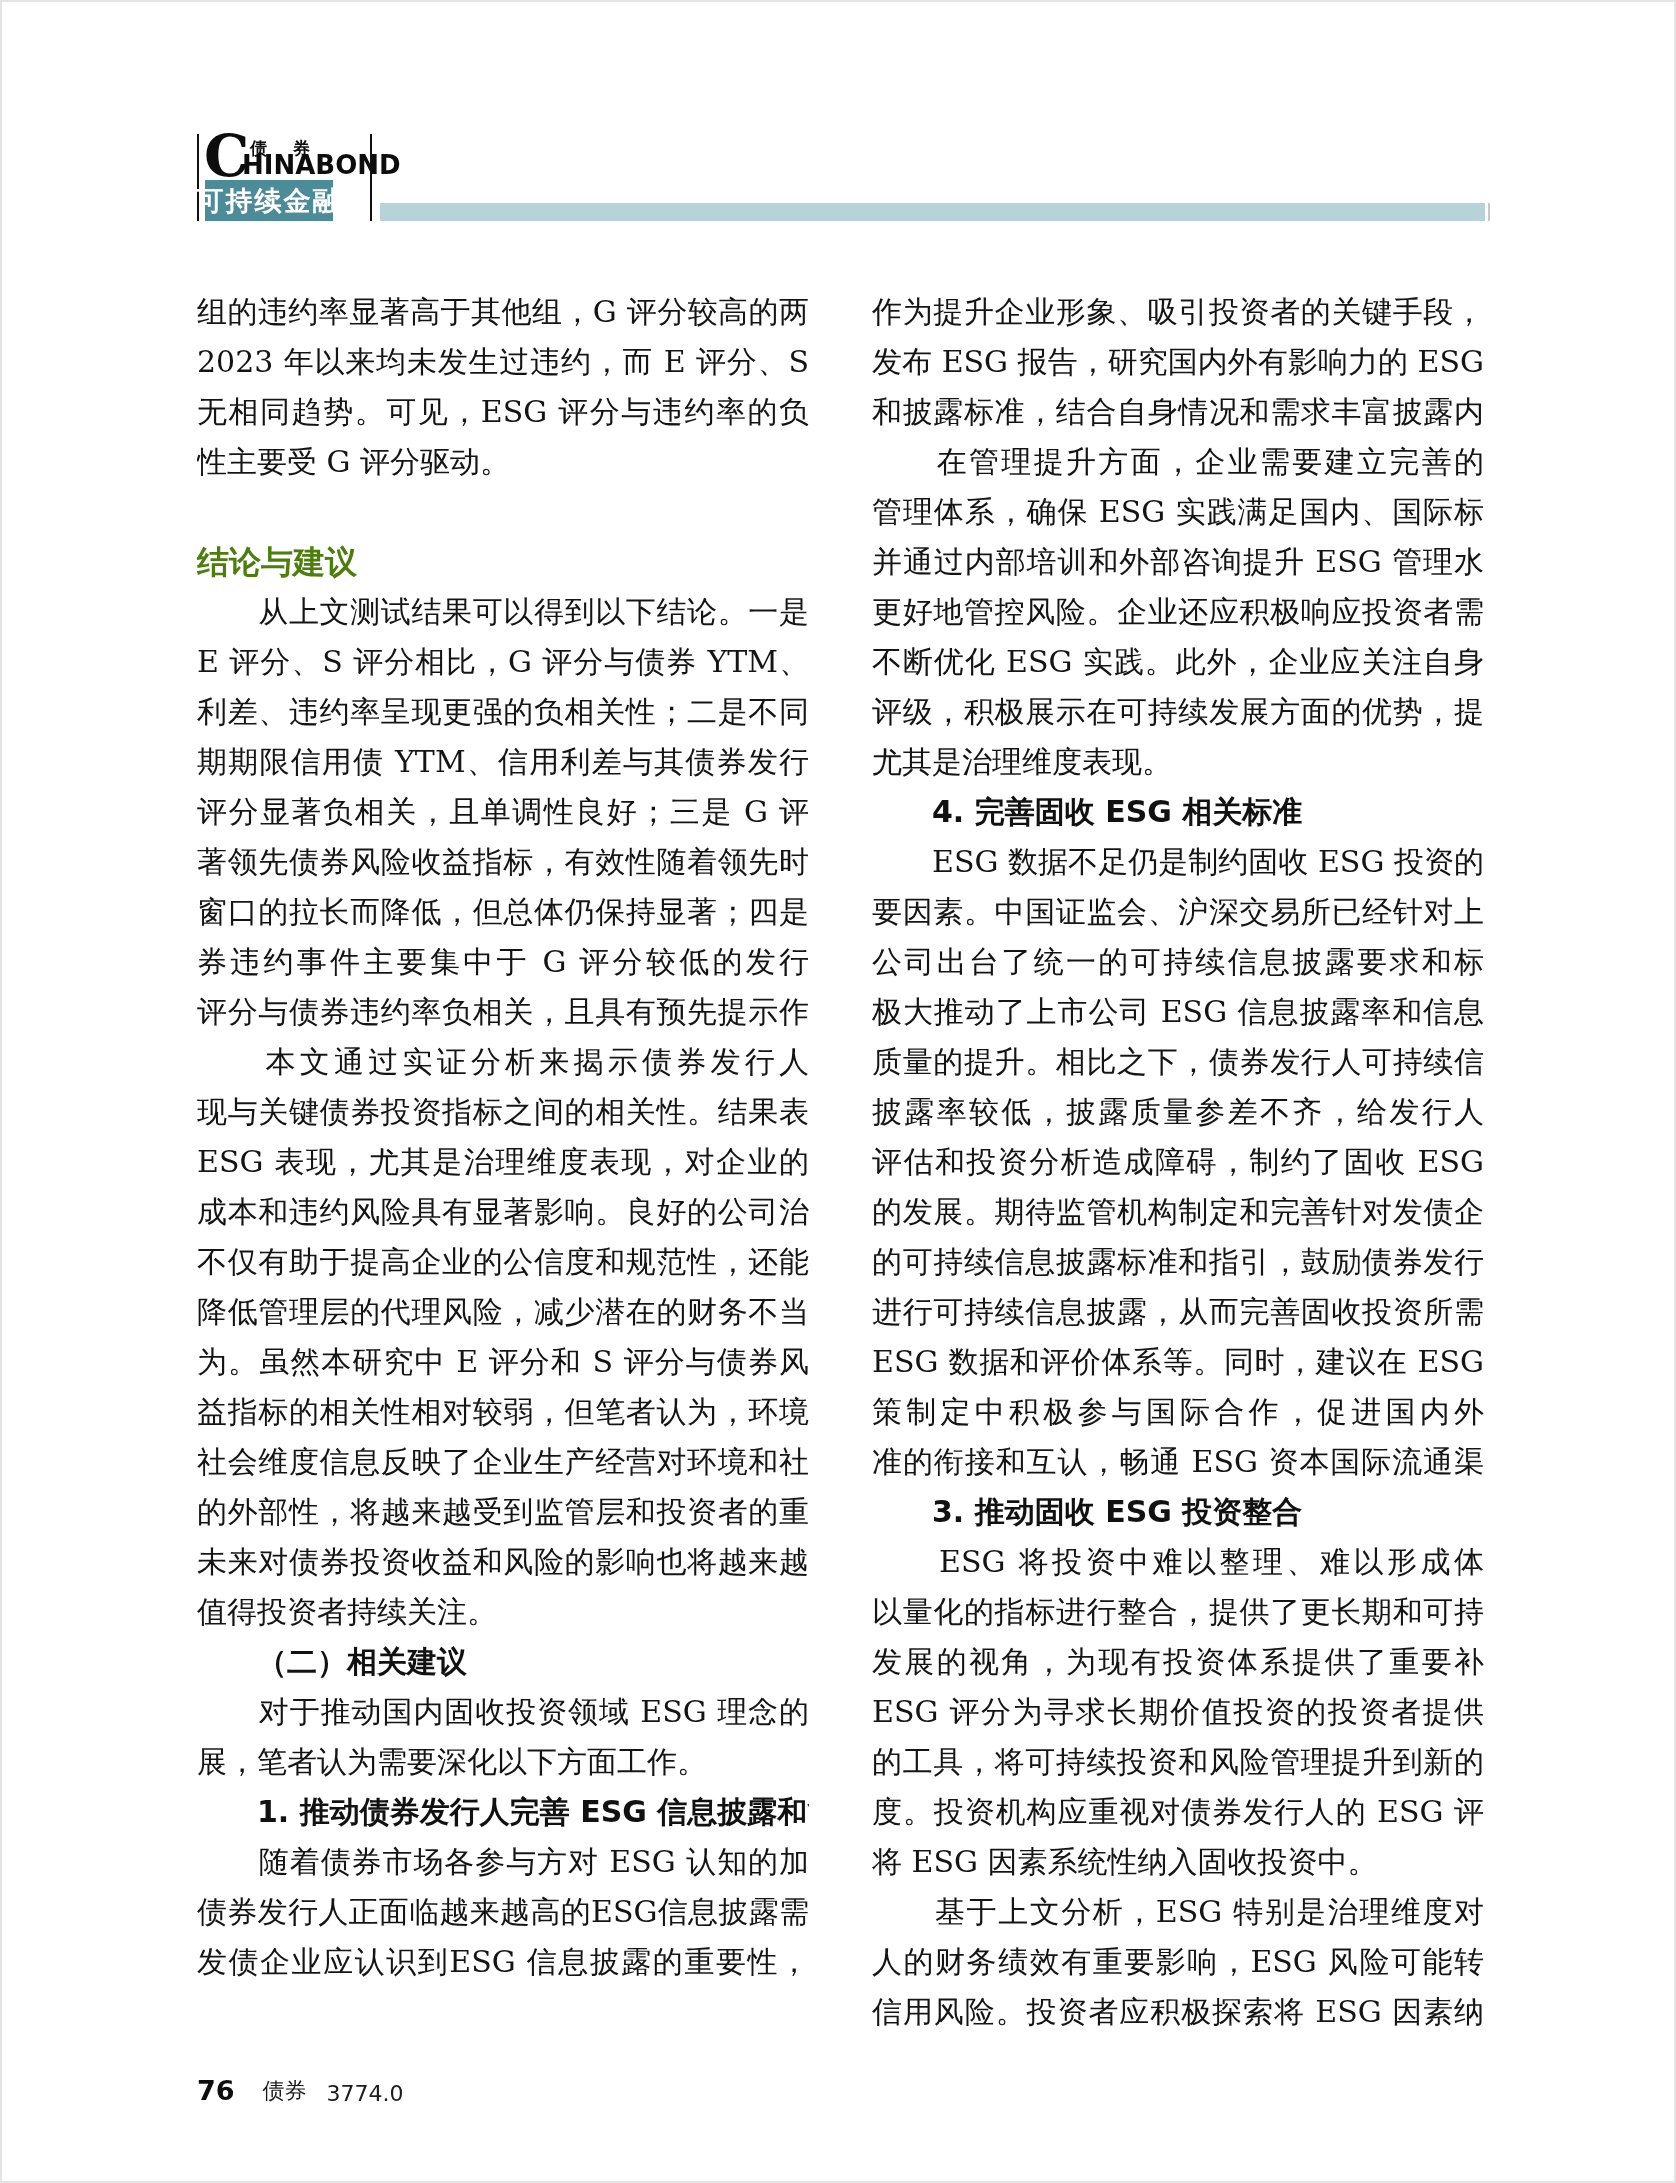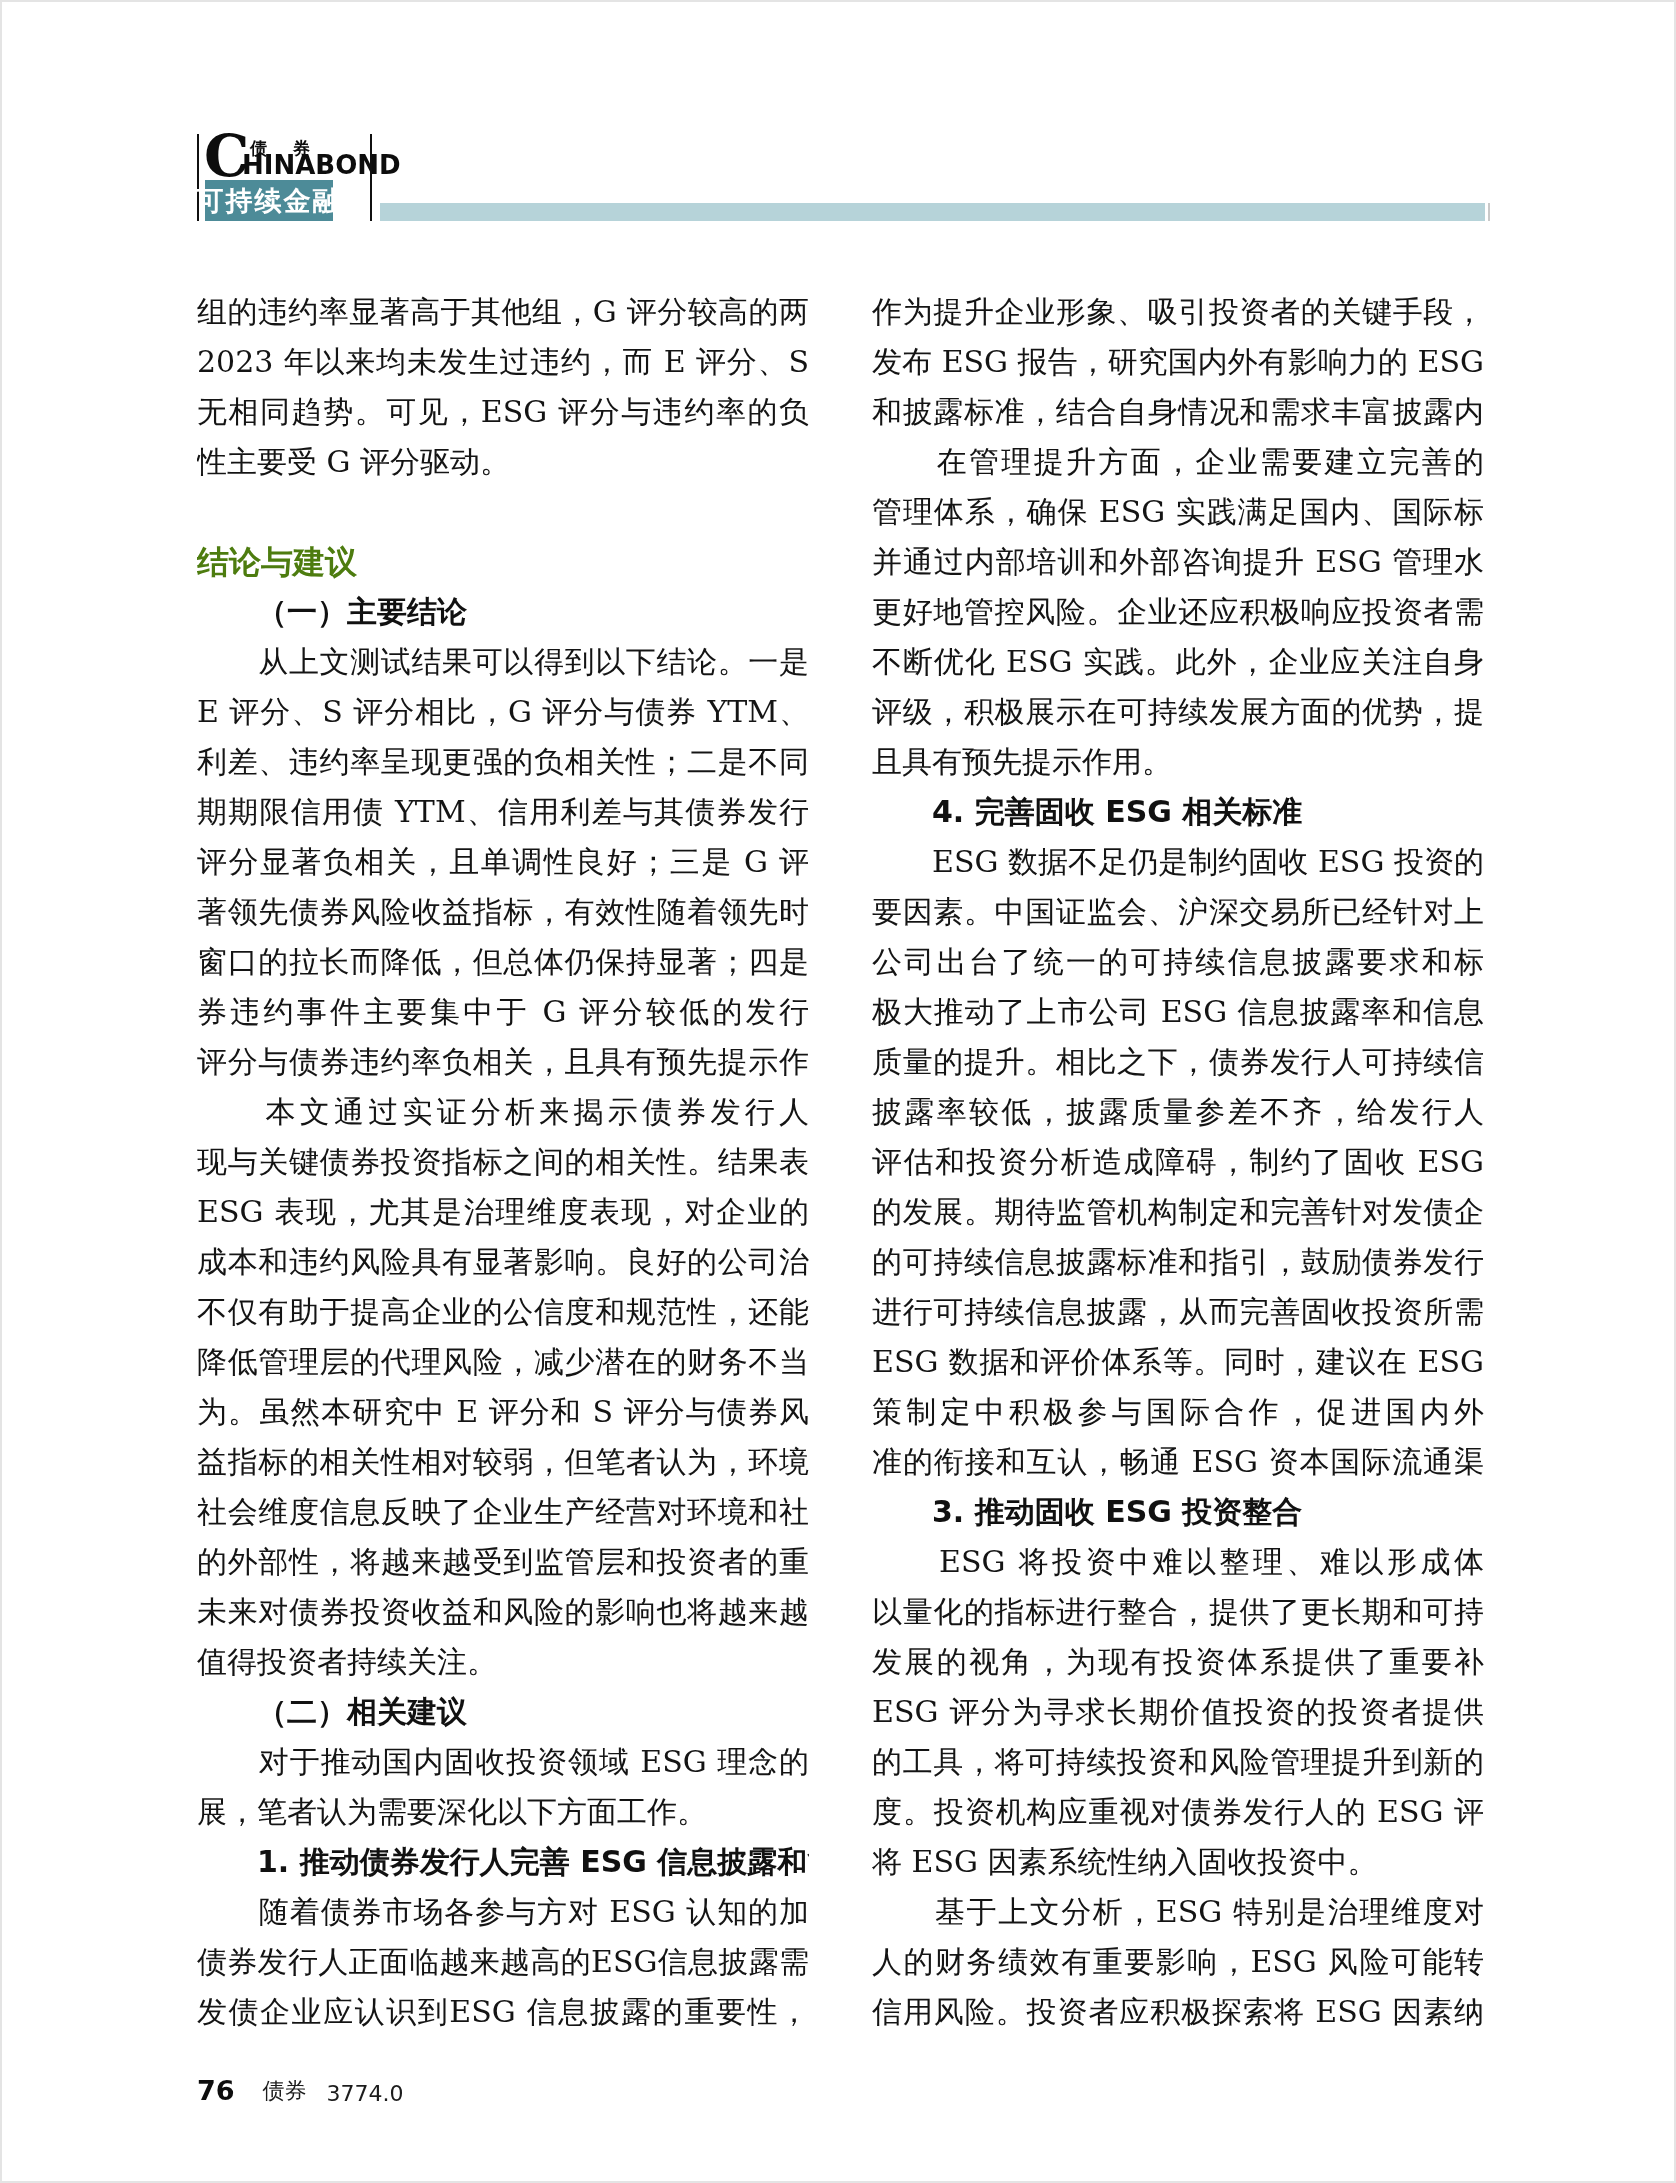--- a/index.html
+++ b/index.html
@@ -83,21 +83,20 @@
   <div class="accent-bar"></div>
   <div class="accent-tick"></div>
 
   <div class="col left">
     <div class="ln j">组的违约率显著高于其他组，G 评分较高的两组</div>
     <div class="ln j">2023 年以来均未发生过违约，而 E 评分、S 评分</div>
     <div class="ln j">无相同趋势。可见，ESG 评分与违约率的负相关</div>
     <div class="ln">性主要受 G 评分驱动。</div>
     <div class="ln spacer"></div>
     <div class="ln h1">结论与建议</div>
-    <div class="ln h2">　　（一）主要结论</div>
     <div class="ln j">　　从上文测试结果可以得到以下结论。一是和</div>
     <div class="ln j">E 评分、S 评分相比，G 评分与债券 YTM、信用</div>
     <div class="ln j">利差、违约率呈现更强的负相关性；二是不同到</div>
     <div class="ln j">期期限信用债 YTM、信用利差与其债券发行人 G</div>
     <div class="ln j">评分显著负相关，且单调性良好；三是 G 评分显</div>
     <div class="ln j">著领先债券风险收益指标，有效性随着领先时间</div>
     <div class="ln j">窗口的拉长而降低，但总体仍保持显著；四是债</div>
     <div class="ln j">券违约事件主要集中于 G 评分较低的发行人，G</div>
     <div class="ln j">评分与债券违约率负相关，且具有预先提示作用。</div>
     <div class="ln j">　　本文通过实证分析来揭示债券发行人 ESG 表</div>
@@ -124,21 +123,21 @@
   <div class="col right">
     <div class="ln j">作为提升企业形象、吸引投资者的关键手段，定期</div>
     <div class="ln j">发布 ESG 报告，研究国内外有影响力的 ESG 评级</div>
     <div class="ln j">和披露标准，结合自身情况和需求丰富披露内容。</div>
     <div class="ln j">　　在管理提升方面，企业需要建立完善的 ESG</div>
     <div class="ln j">管理体系，确保 ESG 实践满足国内、国际标准，</div>
     <div class="ln j">并通过内部培训和外部咨询提升 ESG 管理水平，</div>
     <div class="ln j">更好地管控风险。企业还应积极响应投资者需求，</div>
     <div class="ln j">不断优化 ESG 实践。此外，企业应关注自身 ESG</div>
     <div class="ln j">评级，积极展示在可持续发展方面的优势，提高</div>
-    <div class="ln">且具有预先提示作用。</div>
+    <div class="ln">尤其是治理维度表现。</div>
     <div class="ln h3">　　4. 完善固收 ESG 相关标准</div>
     <div class="ln j">　　ESG 数据不足仍是制约固收 ESG 投资的重</div>
     <div class="ln j">要因素。中国证监会、沪深交易所已经针对上市</div>
     <div class="ln j">公司出台了统一的可持续信息披露要求和标准，</div>
     <div class="ln j">极大推动了上市公司 ESG 信息披露率和信息披露</div>
     <div class="ln j">质量的提升。相比之下，债券发行人可持续信息</div>
     <div class="ln j">披露率较低，披露质量参差不齐，给发行人 ESG</div>
     <div class="ln j">评估和投资分析造成障碍，制约了固收 ESG 投资</div>
     <div class="ln j">的发展。期待监管机构制定和完善针对发债企业</div>
     <div class="ln j">的可持续信息披露标准和指引，鼓励债券发行人</div>

